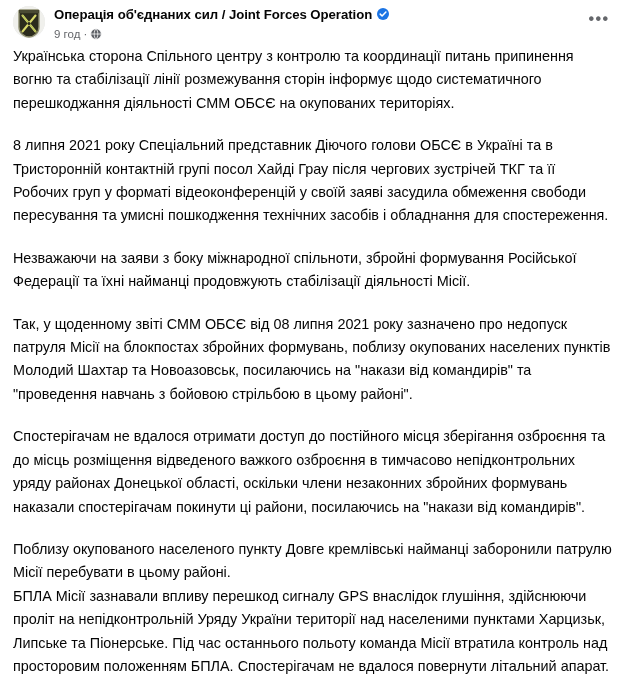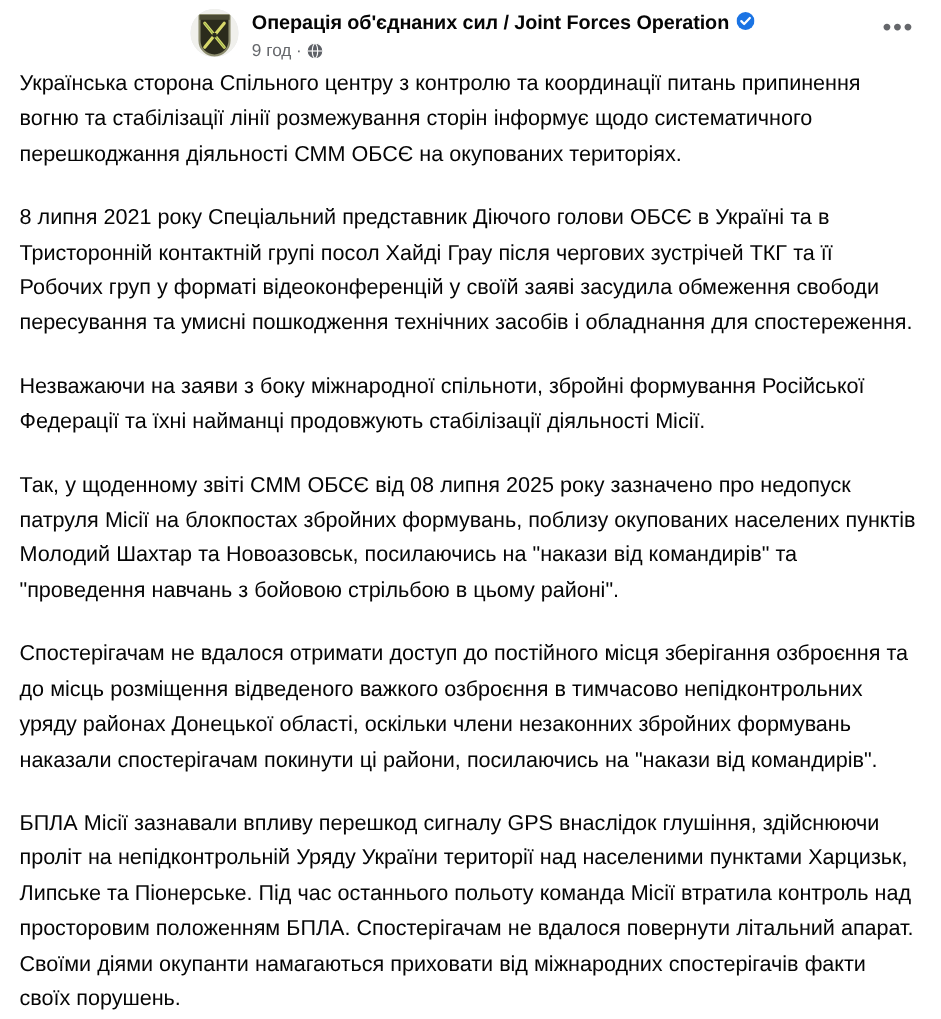--- a/index.html
+++ b/index.html
@@ -24,21 +24,20 @@
   }
 
   
   .post-header {
     display: flex;
     align-items: flex-start;
     padding: 5px 10px 0 13px;
     height: 42px;
     box-sizing: border-box;
     position: relative;
-    justify-content: center;
   }
   .avatar {
     width: 32px;
     height: 32px;
     border-radius: 50%;
     flex: 0 0 32px;
     overflow: hidden;
     background: #e4e6eb;
     margin-top: 1px;
     position: relative;
@@ -194,27 +193,28 @@
 
     <p class="para">
       <span class="br-line">8 липня 2021 року Спеціальний представник Діючого голови ОБСЄ в Україні та в Тристоронній контактній групі посол Хайді Грау після чергових зустрічей ТКГ та її Робочих груп у форматі відеоконференцій у своїй заяві засудила обмеження свободи пересування та умисні пошкодження технічних засобів і обладнання для спостереження.</span>
     </p>
 
     <p class="para">
       <span class="br-line">Незважаючи на заяви з боку міжнародної спільноти, збройні формування Російської Федерації та їхні найманці продовжують стабілізації діяльності Місії.</span>
     </p>
 
     <p class="para">
-      <span class="br-line">Так, у щоденному звіті СММ ОБСЄ від 08 липня 2025 року зазначено про недопуск патруля Місії на блокпостах збройних формувань, поблизу окупованих населених пунктів Молодий Шахтар та Новоазовськ, посилаючись на "накази від командирів" та "проведення навчань з бойовою стрільбою в цьому районі".</span>
+      <span class="br-line">Так, у щоденному звіті СММ ОБСЄ від 08 липня 2021 року зазначено про недопуск патруля Місії на блокпостах збройних формувань, поблизу окупованих населених пунктів Молодий Шахтар та Новоазовськ, посилаючись на "накази від командирів" та "проведення навчань з бойовою стрільбою в цьому районі".</span>
     </p>
 
     <p class="para">
       <span class="br-line">Спостерігачам не вдалося отримати доступ до  постійного місця зберігання озброєння та до місць розміщення відведеного важкого озброєння в тимчасово непідконтрольних уряду районах Донецької області, оскільки члени незаконних збройних формувань наказали спостерігачам покинути ці райони, посилаючись на "накази від командирів".</span>
     </p>
 
     <p class="para">
+      <span class="br-line">Поблизу окупованого населеного пункту Довге кремлівські найманці заборонили патрулю Місії перебувати в цьому районі.</span>
       <span class="br-line">БПЛА Місії зазнавали впливу перешкод сигналу GPS внаслідок глушіння, здійснюючи проліт на непідконтрольній Уряду України території над населеними пунктами Харцизьк, Липське та Піонерське. Під час останнього польоту команда Місії втратила контроль над просторовим положенням БПЛА. Спостерігачам не вдалося повернути літальний апарат.</span>
       <span class="br-line">Своїми діями окупанти намагаються приховати від міжнародних спостерігачів факти своїх порушень.</span>
 
     </p>
 
   </div>
 </div>
 
 </body></html>

